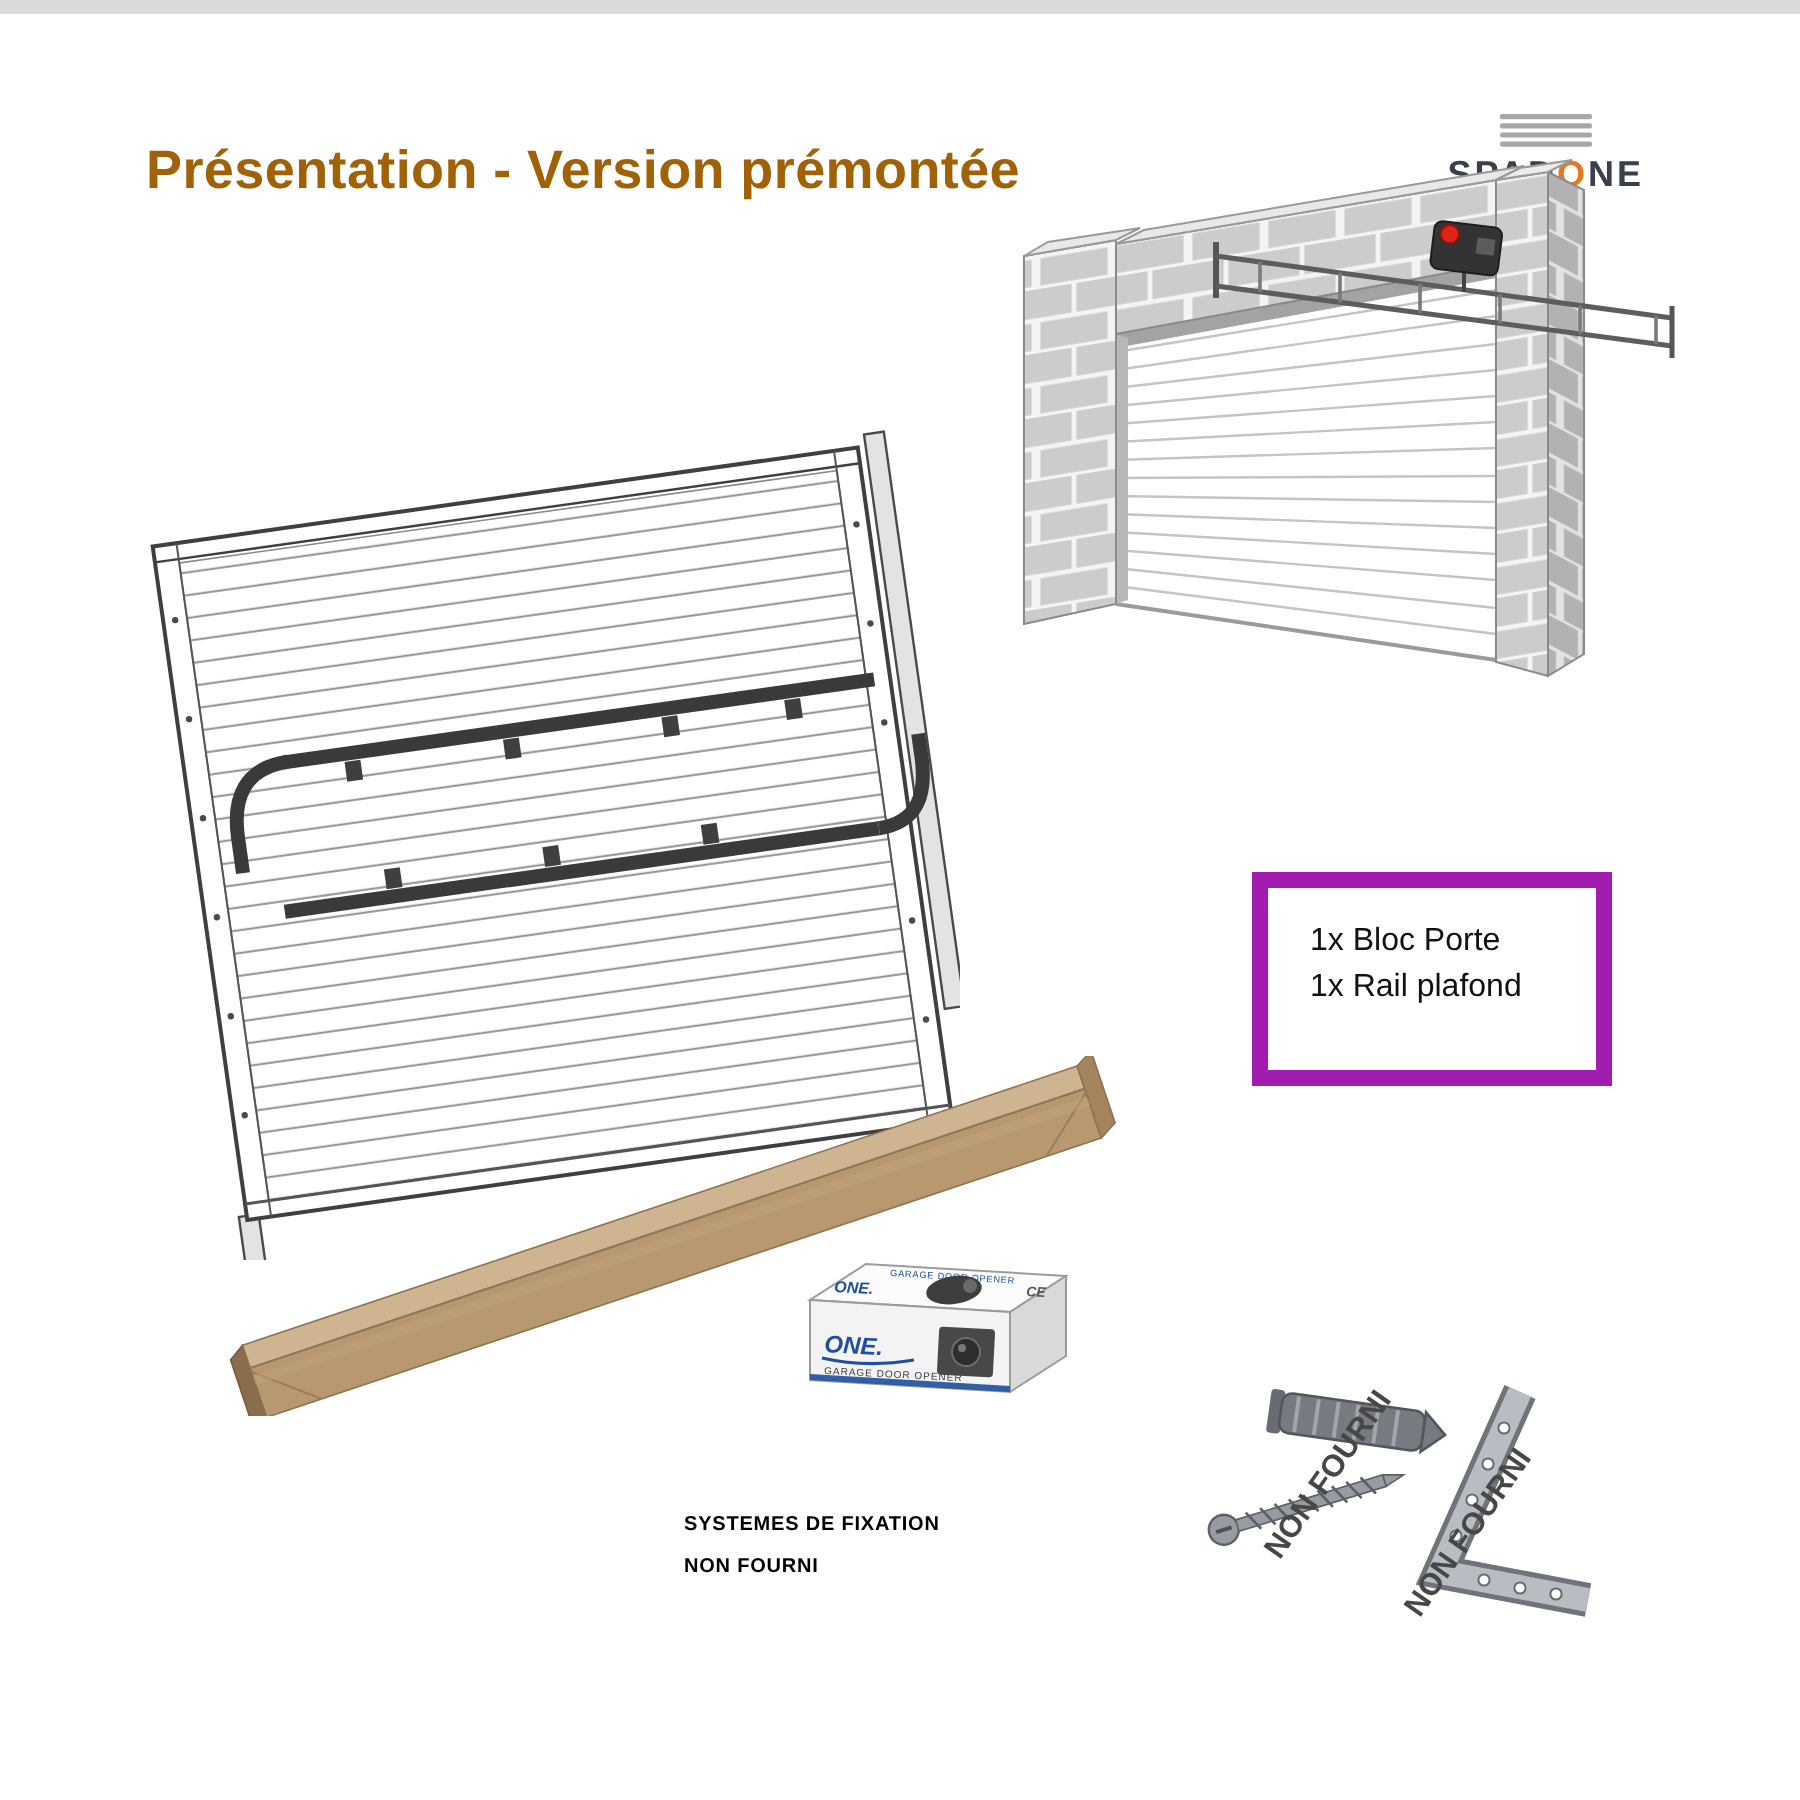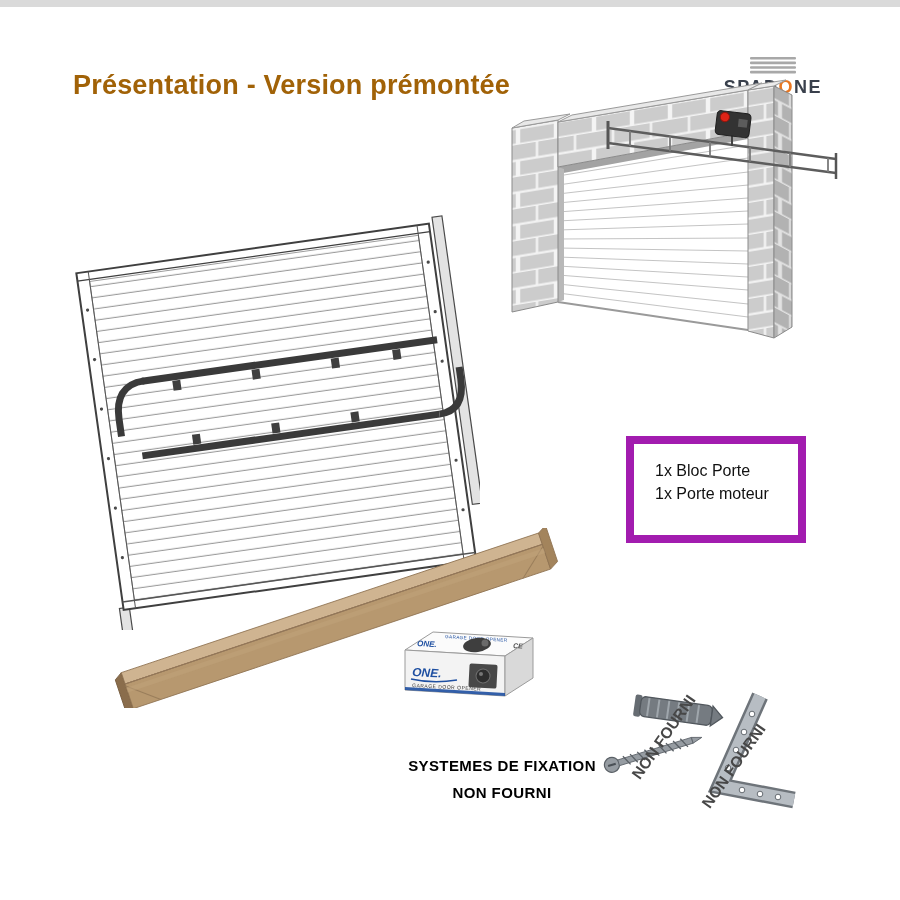--- a/index.html
+++ b/index.html
@@ -11,21 +11,21 @@
   .brand { position:absolute; right:78px; top:57px; display:flex; flex-direction:column; align-items:center; }
   .brand-icon { display:block; margin-bottom:3px; }
   .brand-word { font-size:18px; font-weight:bold; color:#39404c; letter-spacing:1.5px; white-space:nowrap; }
   .brand-word .o { color:#e87722; }
   .garage-svg { position:absolute; left:480px; top:55px; }
   .door-svg { position:absolute; left:70px; top:195px; }
   .parts-box { position:absolute; left:598px; top:436px; width:180px; height:107px; border:8px solid #a21caf; background:#fff; padding:15px 0 0 21px; font-size:16px; line-height:23px; color:#111;margin-left:28px; }
   .rail-svg { position:absolute; left:100px; top:528px; }
   .box-svg { position:absolute; left:393px; top:608px; }
   .hardware-svg { position:absolute; left:588px; top:668px; }
-  .caption { position:absolute; left:342px; top:757px; width:320px; text-align:center; font-size:15px; color:#000; }
+  .caption { position:absolute; left:342px; top:757px; width:320px; text-align:left; font-size:10px; color:#000; }
   .caption div { margin-bottom:10px; }
   .caption .b { font-weight:bold; letter-spacing:0.4px; }
   svg text { font-family:"Liberation Sans", sans-serif; }
 </style>
 </head>
 <body>
 
 <div class="stage">
   <div class="top-strip"></div>
 
@@ -127,21 +127,21 @@
           <rect x="120" y="228" width="8" height="10"></rect>
             <rect x="200" y="228" width="8" height="10"></rect>
             <rect x="280" y="228" width="8" height="10"></rect>
         </g>
       </g>
     </g>
   </svg>
 
   <div class="parts-box">
     <div>1x Bloc Porte</div>
-    <div>1x Porte moteur</div>
+    <div>1x Rail plafond</div>
   </div>
 
   <svg class="rail-svg" width="470" height="180" viewBox="0 0 470 180">
     <g transform="rotate(-18.5 235 90)">
       <polygon points="15,74 7,79 7,117 15,112" fill="#8a6d4c" stroke="#74593c" stroke-width="0.8"></polygon>
       <rect x="15" y="74" width="440" height="12" fill="#cfb491" stroke="#8f7352" stroke-width="0.8"></rect>
       <rect x="15" y="86" width="440" height="26" fill="#b7986f" stroke="#8f7352" stroke-width="0.8"></rect>
       <polygon points="455,74 464,69 464,107 455,112" fill="#a3845c" stroke="#8f7352" stroke-width="0.8"></polygon>
       <line x1="15" y1="86" x2="455" y2="86" stroke="#93775a" stroke-width="1"></line>
       <line x1="15" y1="88" x2="44" y2="112" stroke="#9a7e5b" stroke-width="1"></line>

